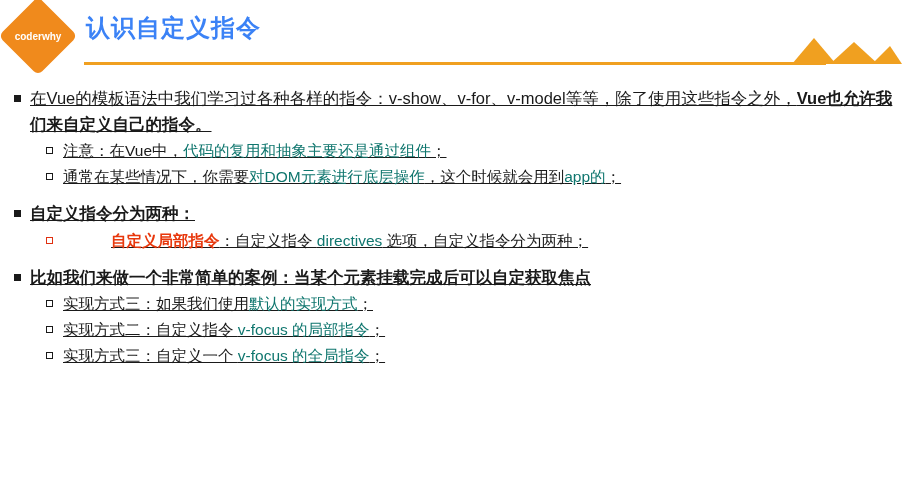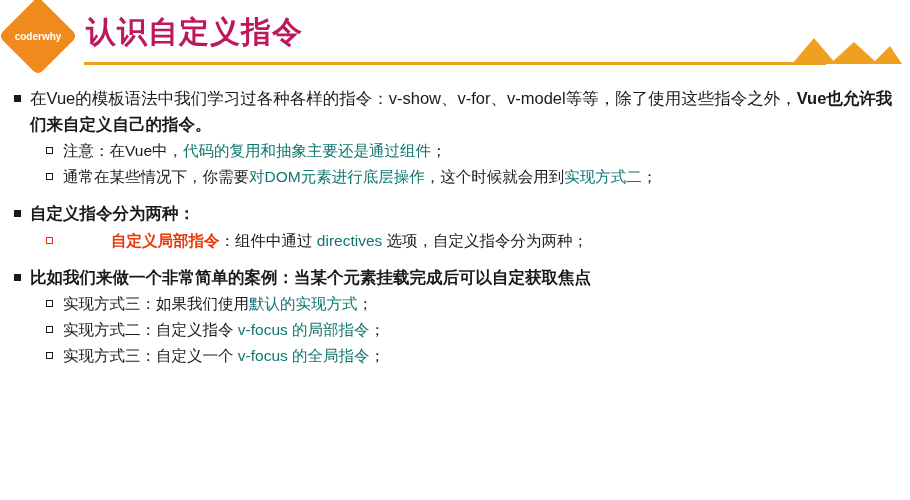--- a/index.html
+++ b/index.html
@@ -47,23 +47,23 @@
     justify-content: center;
     color: #ffffff;
     font-size: 10px;
     font-weight: bold;
     letter-spacing: 0px;
   }
   .slide-title {
     position: absolute;
     left: 86px;
     top: 12px;
-    font-size: 30px;
+    font-size: 24px;
     font-weight: bold;
-    color: #be185d;
+    color: #3b82f6;
     letter-spacing: 1px;
   }
   .title-rule {
     position: absolute;
     left: 84px;
     top: 62px;
     width: 742px;
     height: 3px;
     background: #f0a020;
   }
@@ -77,20 +77,21 @@
 
   
   .content {
     position: absolute;
     left: 0;
     top: 78px;
     right: 0;
     bottom: 0;
     padding: 8px 14px 0 14px;
     box-sizing: border-box;
+    text-decoration: underline;
   }
 
   .line {
     display: flex;
     align-items: flex-start;
     line-height: 1.55;
   }
 
   
   .l1 {
@@ -170,30 +171,30 @@
   <div class="line l1">
         <span class="bullet"></span>
         <span class="txt"><span>在Vue的模板语法中我们学习过各种各样的指令：v-show、v-for、v-model等等，除了使用这些指令之外，</span><span class="b">Vue也允许我们来自定义自己的指令。</span></span>
       </div>
       <div class="line l2">
         <span class="bullet"></span>
         <span class="txt"><span>注意：在Vue中，</span><span class="red">代码的复用和抽象主要还是通过组件</span><span>；</span></span>
       </div>
       <div class="line l2">
         <span class="bullet"></span>
-        <span class="txt"><span>通常在某些情况下，你需要</span><span class="red">对DOM元素进行底层操作</span><span>，这个时候就会用到</span><span class="red">实现方式二</span><span>；</span></span>
+        <span class="txt"><span>通常在某些情况下，你需要</span><span class="red">对DOM元素进行底层操作</span><span>，这个时候就会用到</span><span class="red">app的</span><span>；</span></span>
       </div>
       <div class="row-gap-lg"></div>
       <div class="line l1">
         <span class="bullet"></span>
         <span class="txt"><span class="b">自定义指令分为两种：</span></span>
       </div>
       <div class="line l2 red-bullet">
         <span class="bullet"></span>
-        <span class="txt"><span class="red b">自定义局部指令</span><span>：组件中通过 </span><span class="red">directives</span><span> 选项，自定义指令分为两种；</span></span>
+        <span class="txt"><span class="red b">自定义局部指令</span><span>：自定义指令 </span><span class="red">directives</span><span> 选项，自定义指令分为两种；</span></span>
       </div>
       <div class="row-gap-lg"></div>
       <div class="line l1">
         <span class="bullet"></span>
         <span class="txt"><span class="b">比如我们来做一个非常简单的案例：当某个元素挂载完成后可以自定获取焦点</span></span>
       </div>
       <div class="line l2">
         <span class="bullet"></span>
         <span class="txt"><span>实现方式三：如果我们使用</span><span class="red">默认的实现方式</span><span>；</span></span>
       </div>

